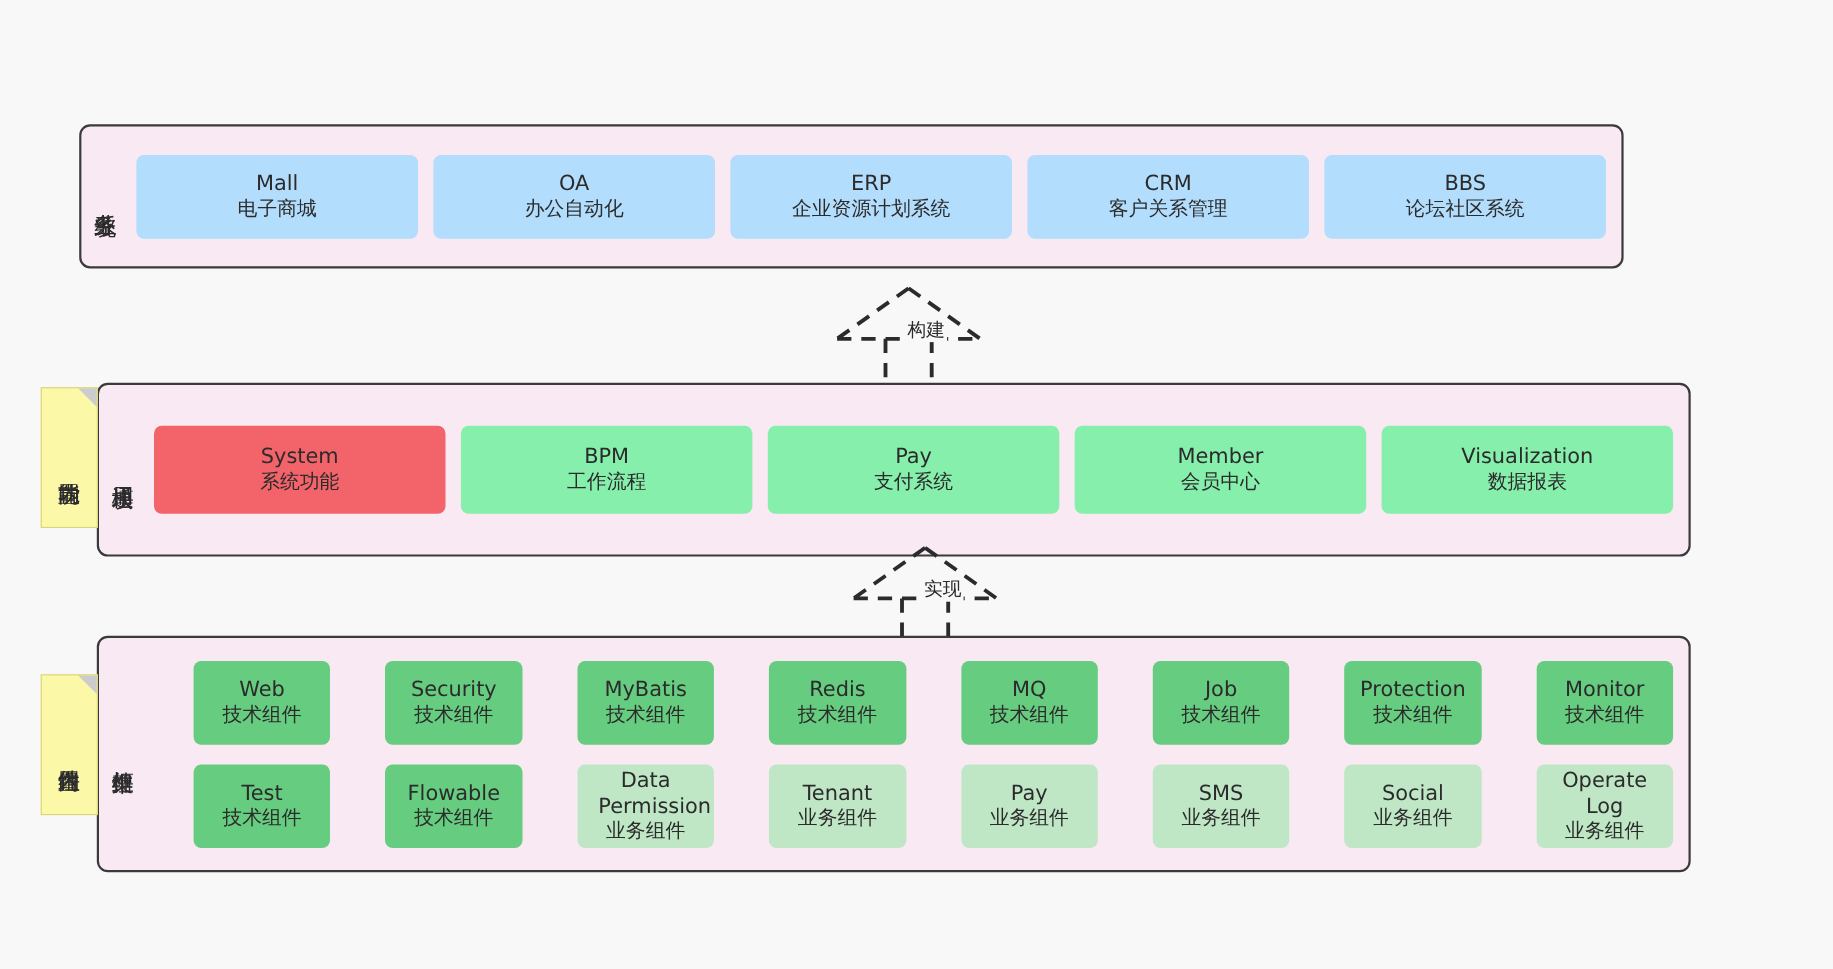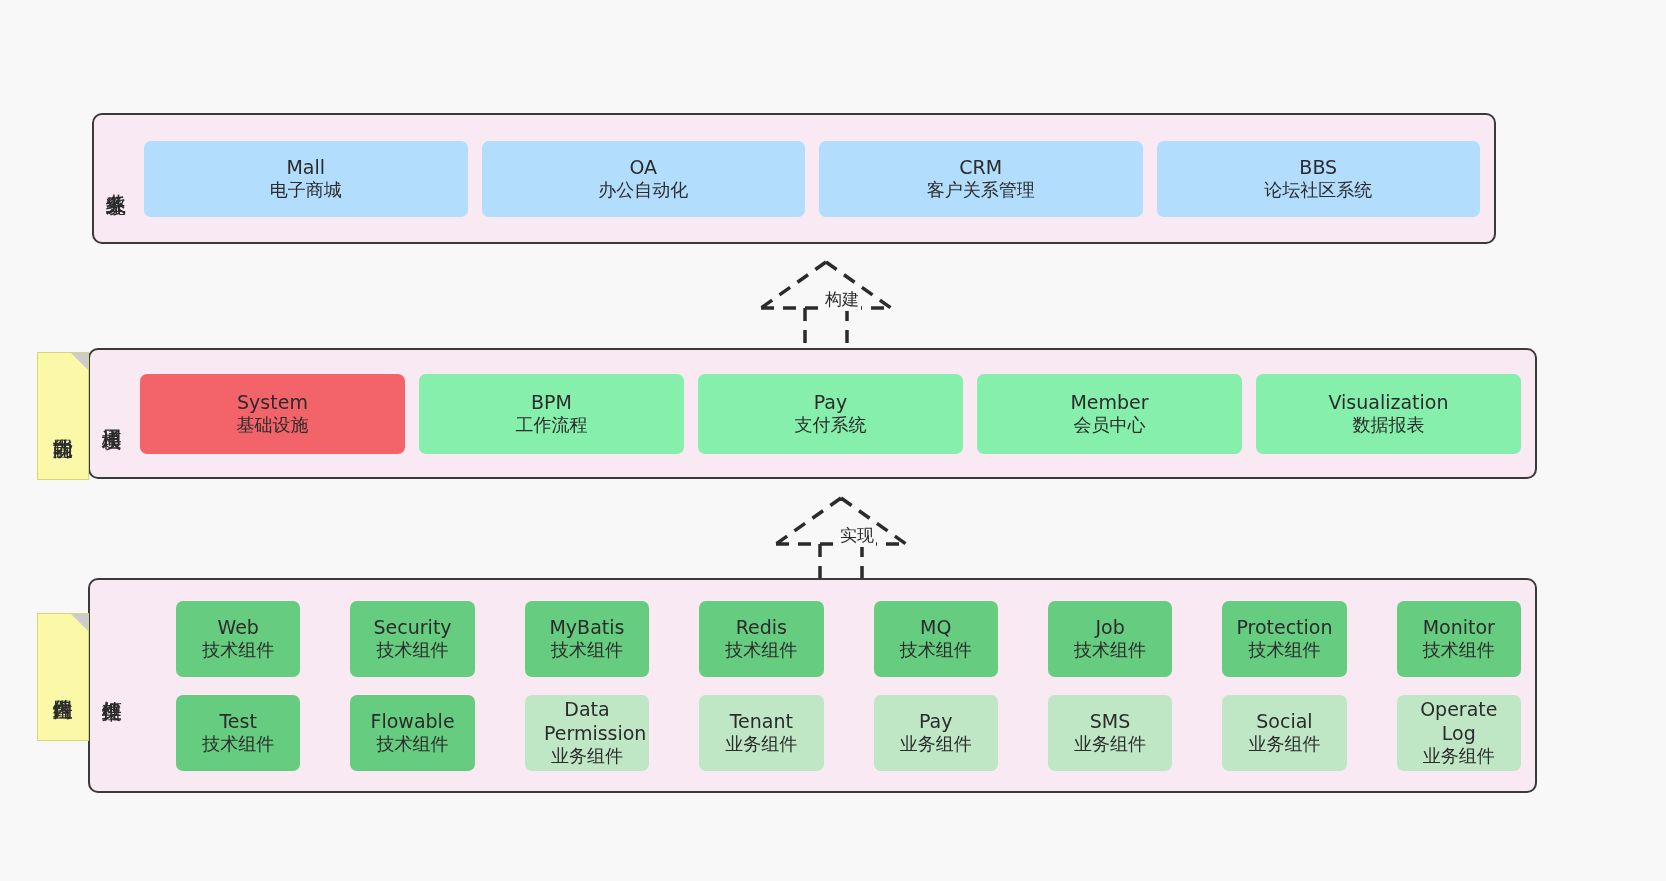--- a/index.html
+++ b/index.html
@@ -139,31 +139,35 @@
     color: #2b2b2b;
     white-space: nowrap;
     margin-left: 16px;
   }
 </style>
 </head>
 <body>
 
 <div id="canvas">
 
-  <div class="layer" id="layer-business" style="left:92px; top:113px; width:1404px; height:131px;">
+  <div class="layer" id="layer-business" style="left:72px; top:113px; width:1404px; height:131px;">
     <div class="layer-title">业务系统</div>
     <div class="cards">
       <div class="card-row">
         <div class="card c-blue h-biz">
           <div class="t1">Mall</div>
           <div class="t2">电子商城</div>
         </div>
         <div class="card c-blue h-biz">
           <div class="t1">OA</div>
           <div class="t2">办公自动化</div>
+        </div>
+        <div class="card c-blue h-biz">
+          <div class="t1">ERP</div>
+          <div class="t2">企业资源计划系统</div>
         </div>
         <div class="card c-blue h-biz">
           <div class="t1">CRM</div>
           <div class="t2">客户关系管理</div>
         </div>
         <div class="card c-blue h-biz">
           <div class="t1">BBS</div>
           <div class="t2">论坛社区系统</div>
         </div>
       </div>
@@ -176,27 +180,27 @@
       <path d="M 54 52 L 54 96 M 96 52 L 96 96" fill="none" stroke="#2b2b2b" stroke-width="3.5" stroke-dasharray="13 9"></path>
     </svg>
     <div class="arrow-label">构建</div>
   </div>
 
   <div class="note" style="left:37px; top:352px; height:128px;">
     <span class="fold"></span>
     <span class="notetext">内置功能</span>
   </div>
 
-  <div class="layer" id="layer-modules" style="left:88px; top:348px; width:1449px; height:131px;">
+  <div class="layer" id="layer-modules" style="left:88px; top:348px; width:1449px; height:158px;">
     <div class="layer-title">通用模块</div>
     <div class="cards">
       <div class="card-row">
         <div class="card c-red h-mod">
           <div class="t1">System</div>
-          <div class="t2">基础设施</div>
+          <div class="t2">系统功能</div>
         </div>
         <div class="card c-pink h-mod">
           <div class="t1">BPM</div>
           <div class="t2">工作流程</div>
         </div>
         <div class="card c-pink h-mod">
           <div class="t1">Pay</div>
           <div class="t2">支付系统</div>
         </div>
         <div class="card c-pink h-mod">

